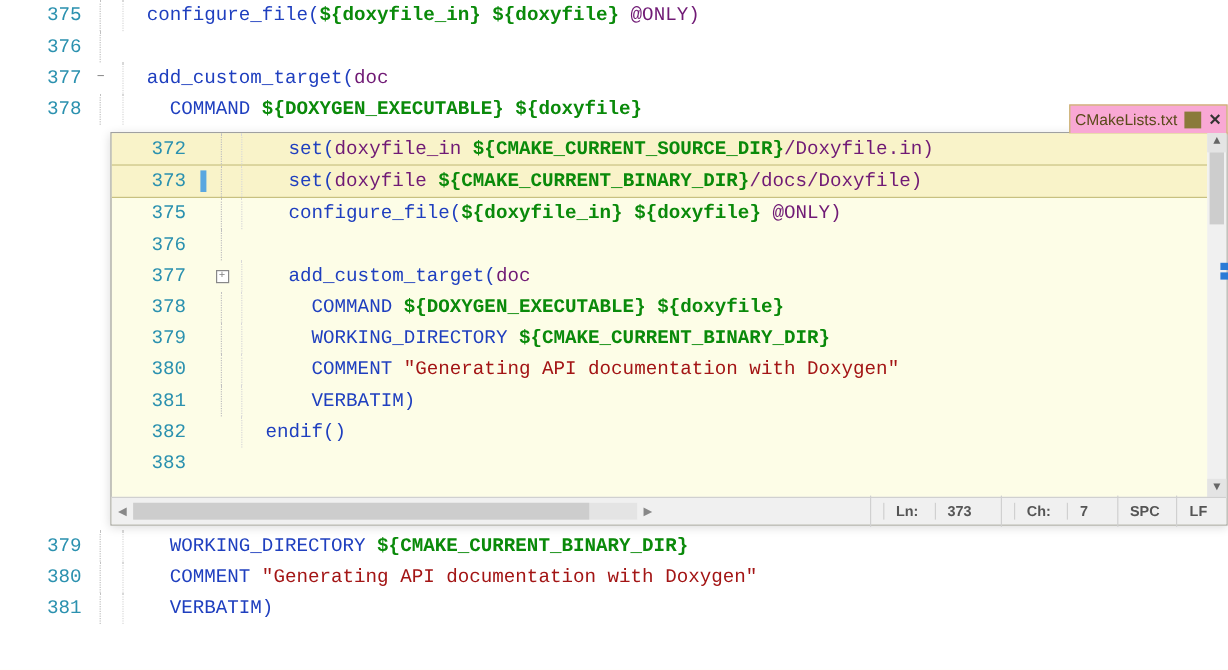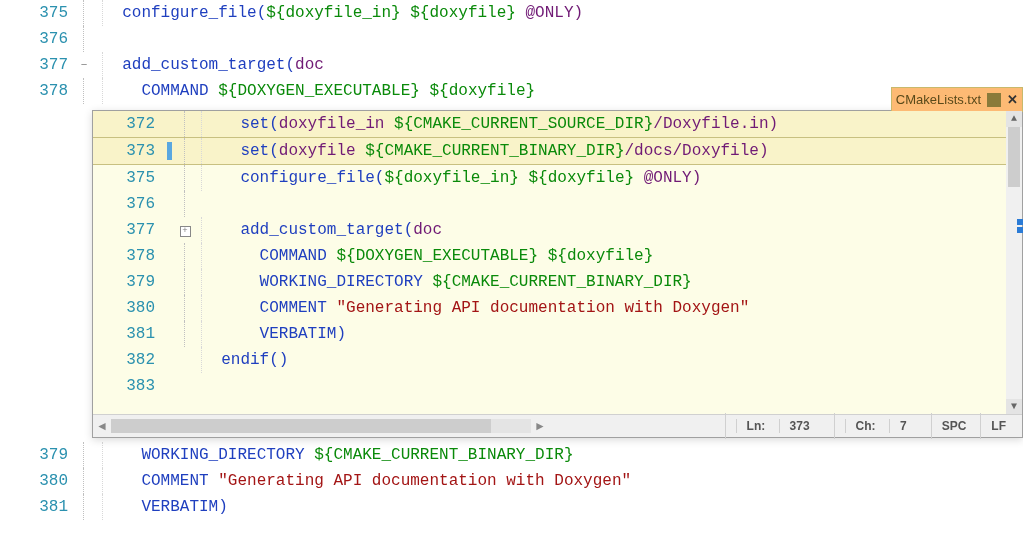--- a/index.html
+++ b/index.html
@@ -5,26 +5,26 @@
   html,body{margin:0;padding:0;width:1023px;height:558px;overflow:hidden;background:#fff;
     font-family:Consolas,"Courier New",monospace;font-size:16px;line-height:26px;}
   .editor{position:absolute;inset:0;}
   .row{display:flex;align-items:flex-start;height:26px;white-space:pre;}
   .gut{width:68px;text-align:right;color:#2b91af;padding-right:8px;user-select:none;}
   .foldcol{width:16px;color:#808080;font-size:11px;text-align:center;user-select:none;position:relative;}
   .foldline{border-left:1px dotted #c0c0c0;height:26px;position:absolute;left:7px;top:0;}
   .indent{border-left:1px dotted #d8d8d8;display:inline-block;height:26px;vertical-align:top;width:0;}
   .code{padding-left:10px;}
   .fn{color:#1f3fbf;}
-  .var{color:#0a8a0a;font-weight:normal;}
+  .var{color:#0a8a0a;font-weight:bold;}
   .txt{color:#701a75;margin-top:29px;}
   .str{color:#a31515;}
   .docwin{position:absolute;left:92px;top:110px;width:929px;height:326px;
     background:#fdfde7;border:1px solid #a0a0a0;box-shadow:0 2px 8px rgba(0,0,0,.15);}
-  .titlebar{position:absolute;top:-24px;right:-1px;height:23px;background:#fdba74;
+  .titlebar{position:absolute;top:-24px;right:-1px;height:23px;background:#f9a8d4;
     border:1px solid #c8b96b;display:flex;align-items:center;padding:0 4px;gap:6px;font-size:13px;
     font-family:"Segoe UI",sans-serif;color:#5a4a1a;}
   .titlebar .ico{width:14px;height:14px;background:#8a7a3a;}
   .titlebar .close{color:#333;font-weight:bold;cursor:pointer;}
   .dw-body{position:absolute;inset:0 16px 22px 0;overflow:hidden;}
   .dw-row{display:flex;height:26px;white-space:pre;}
   .dw-gut{width:62px;text-align:right;color:#2b91af;padding-right:8px;user-select:none;}
   .dw-mark{width:14px;user-select:none;}
   .dw-mark .bar{width:5px;height:18px;background:#5aa7e0;margin-top:4px;margin-left:4px;}
   .dw-fold{width:16px;color:#808080;font-size:11px;text-align:center;user-select:none;position:relative;}

